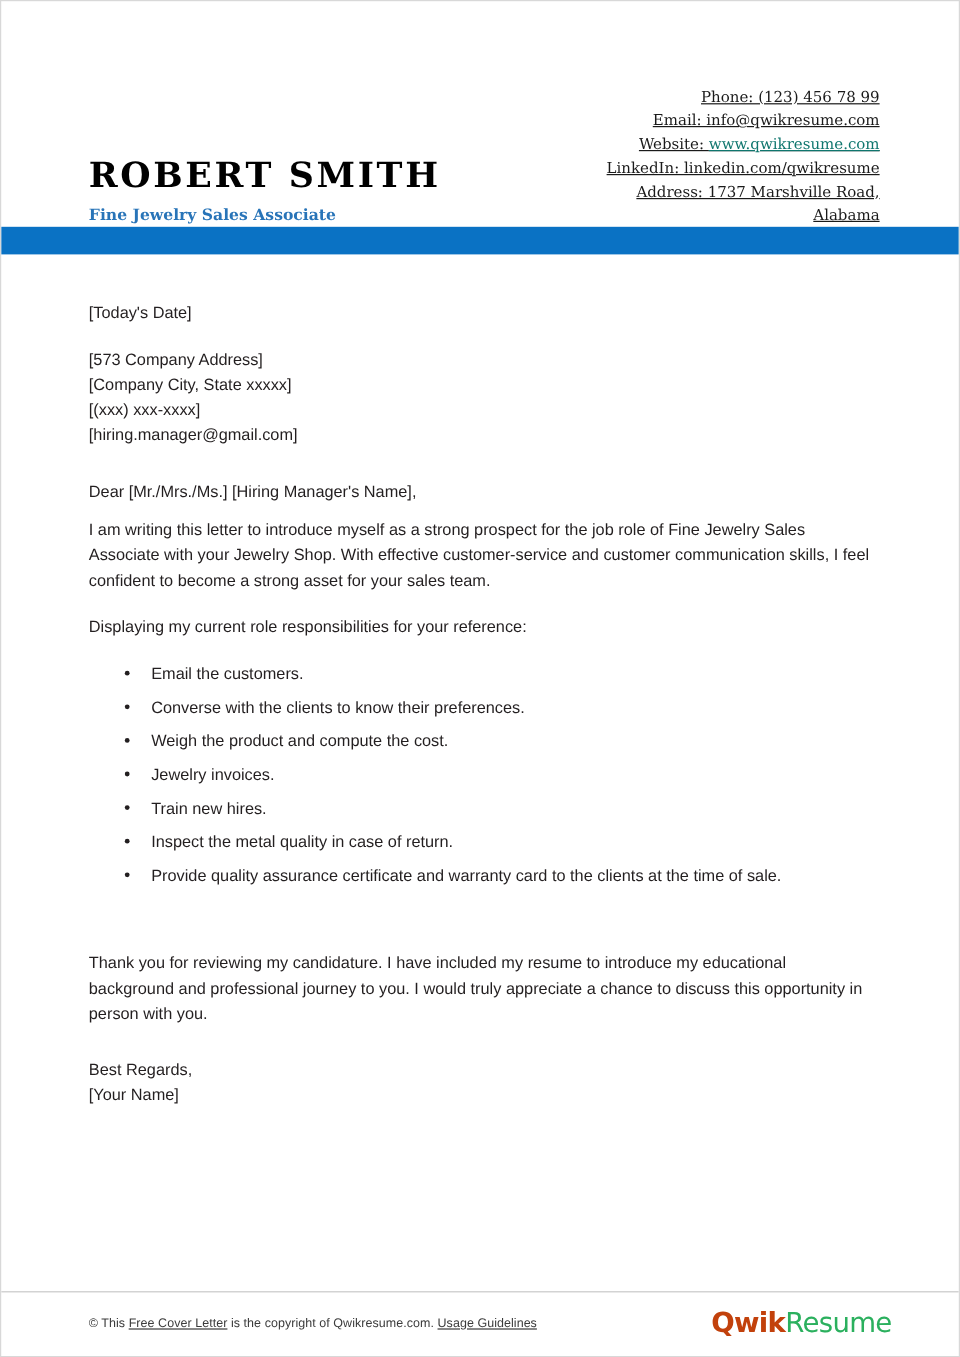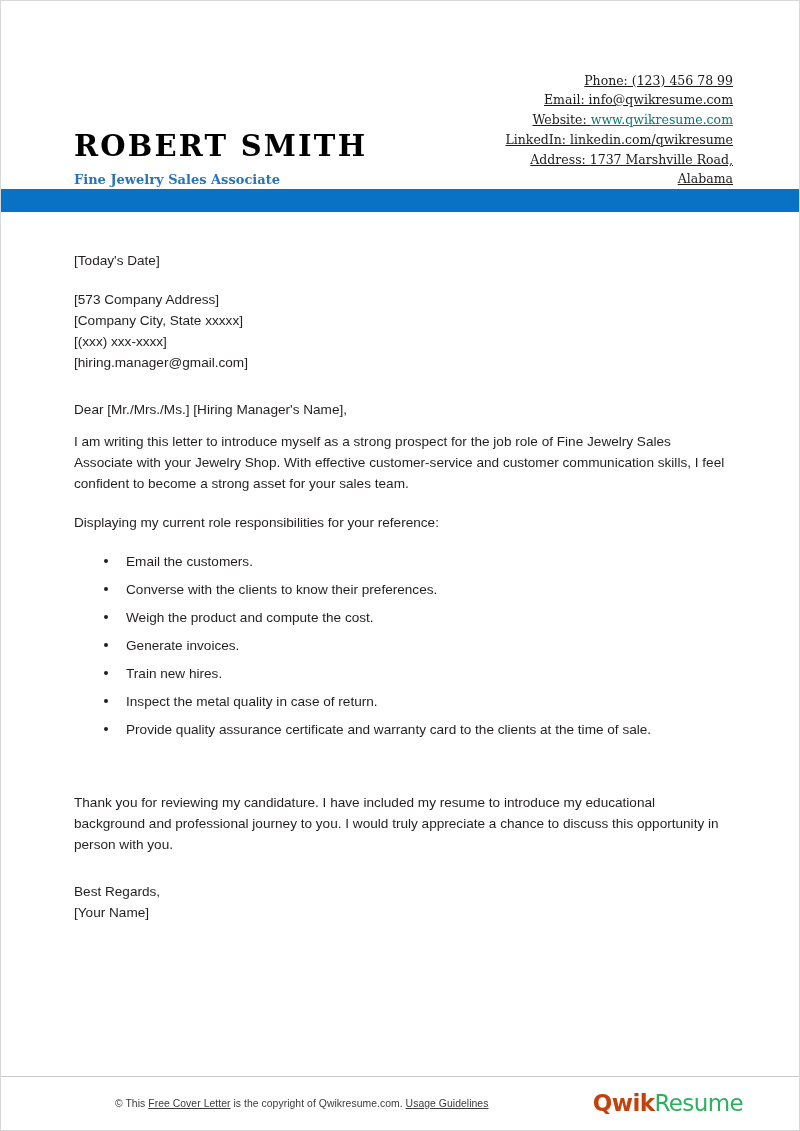--- a/index.html
+++ b/index.html
@@ -126,21 +126,21 @@
   .footer {
     position: absolute;
     left: 0;
     right: 0;
     bottom: 0;
     height: 54px;
     border-top: 1px solid #c9c9c9;
     display: flex;
     align-items: center;
     justify-content: space-between;
-    padding: 0 56px 0 114px;
+    padding: 0 56px 0 73px;
     box-sizing: border-box;
   }
   .copyright {
     font-size: 10.4px;
     color: #3b3b3b;
     letter-spacing: 0.05px;
     white-space: nowrap;
   }
   .copyright .u-link {
     text-decoration: underline;
@@ -216,21 +216,21 @@
       <li>
         <span class="bullet-dot"></span>
         <span>Converse with the clients to know their preferences.</span>
       </li>
       <li>
         <span class="bullet-dot"></span>
         <span>Weigh the product and compute the cost.</span>
       </li>
       <li>
         <span class="bullet-dot"></span>
-        <span>Generate invoices.</span>
+        <span>Jewelry invoices.</span>
       </li>
       <li>
         <span class="bullet-dot"></span>
         <span>Train new hires.</span>
       </li>
       <li>
         <span class="bullet-dot"></span>
         <span>Inspect the metal quality in case of return.</span>
       </li>
       <li>

